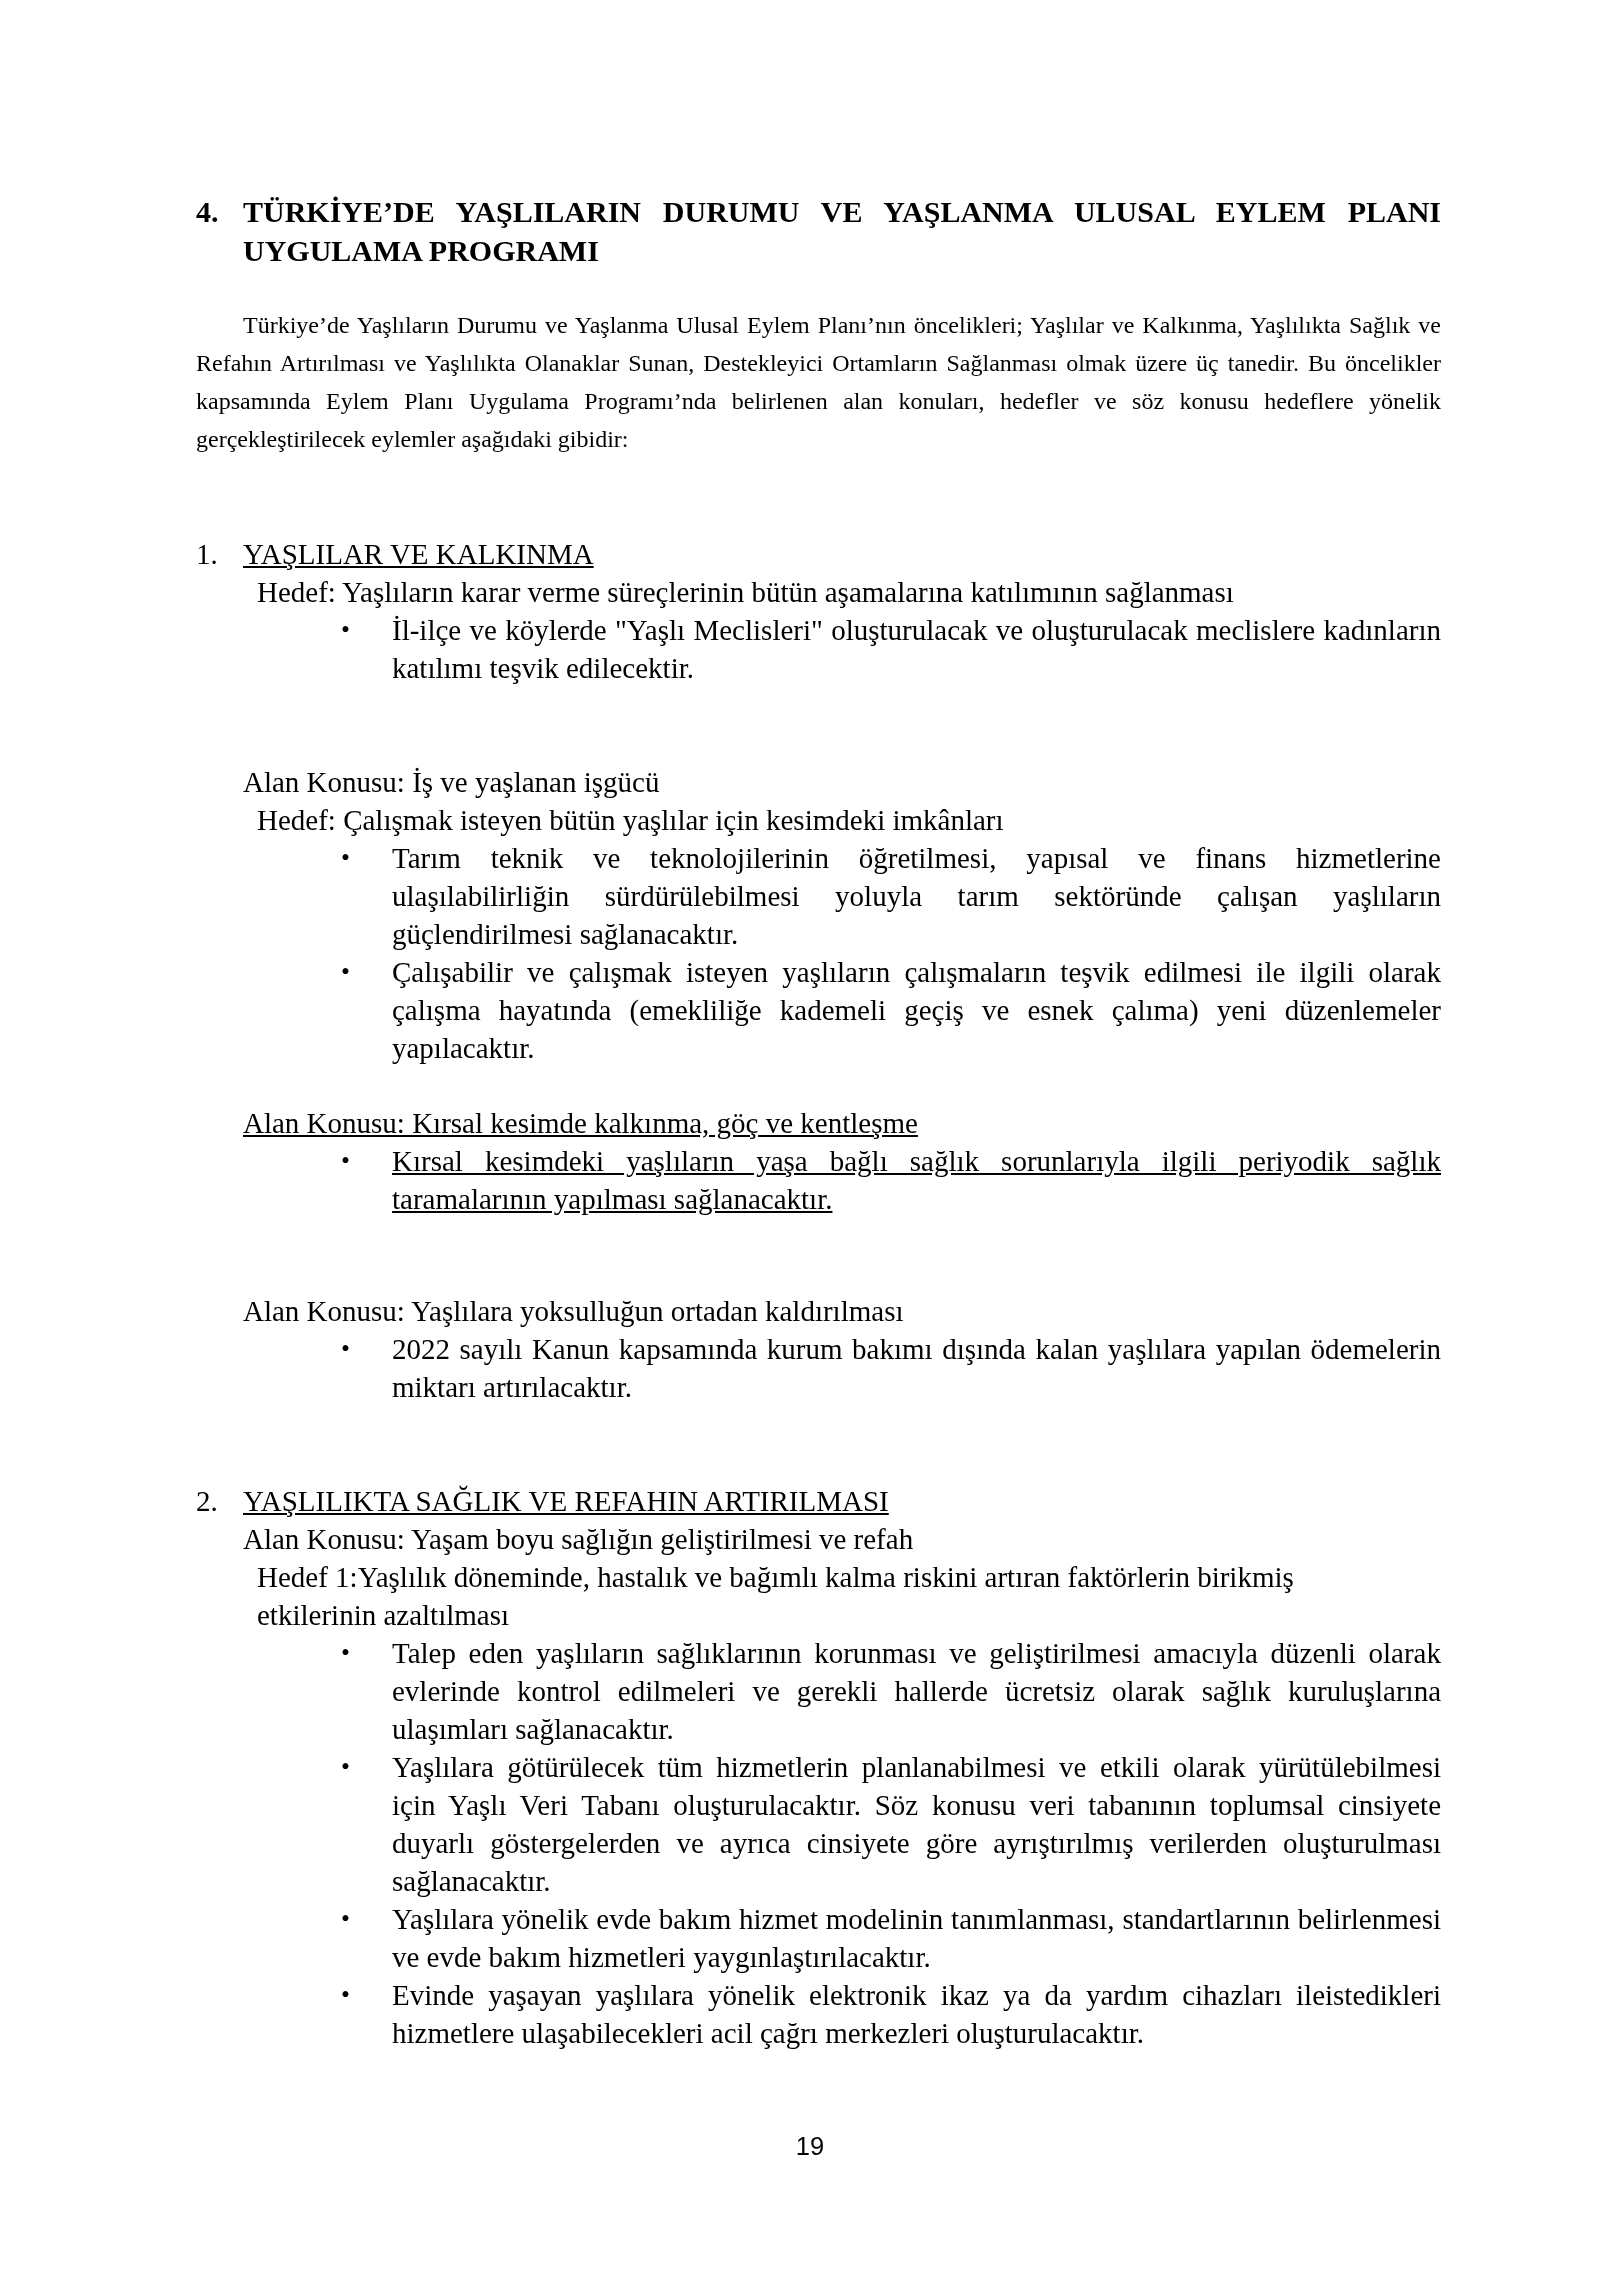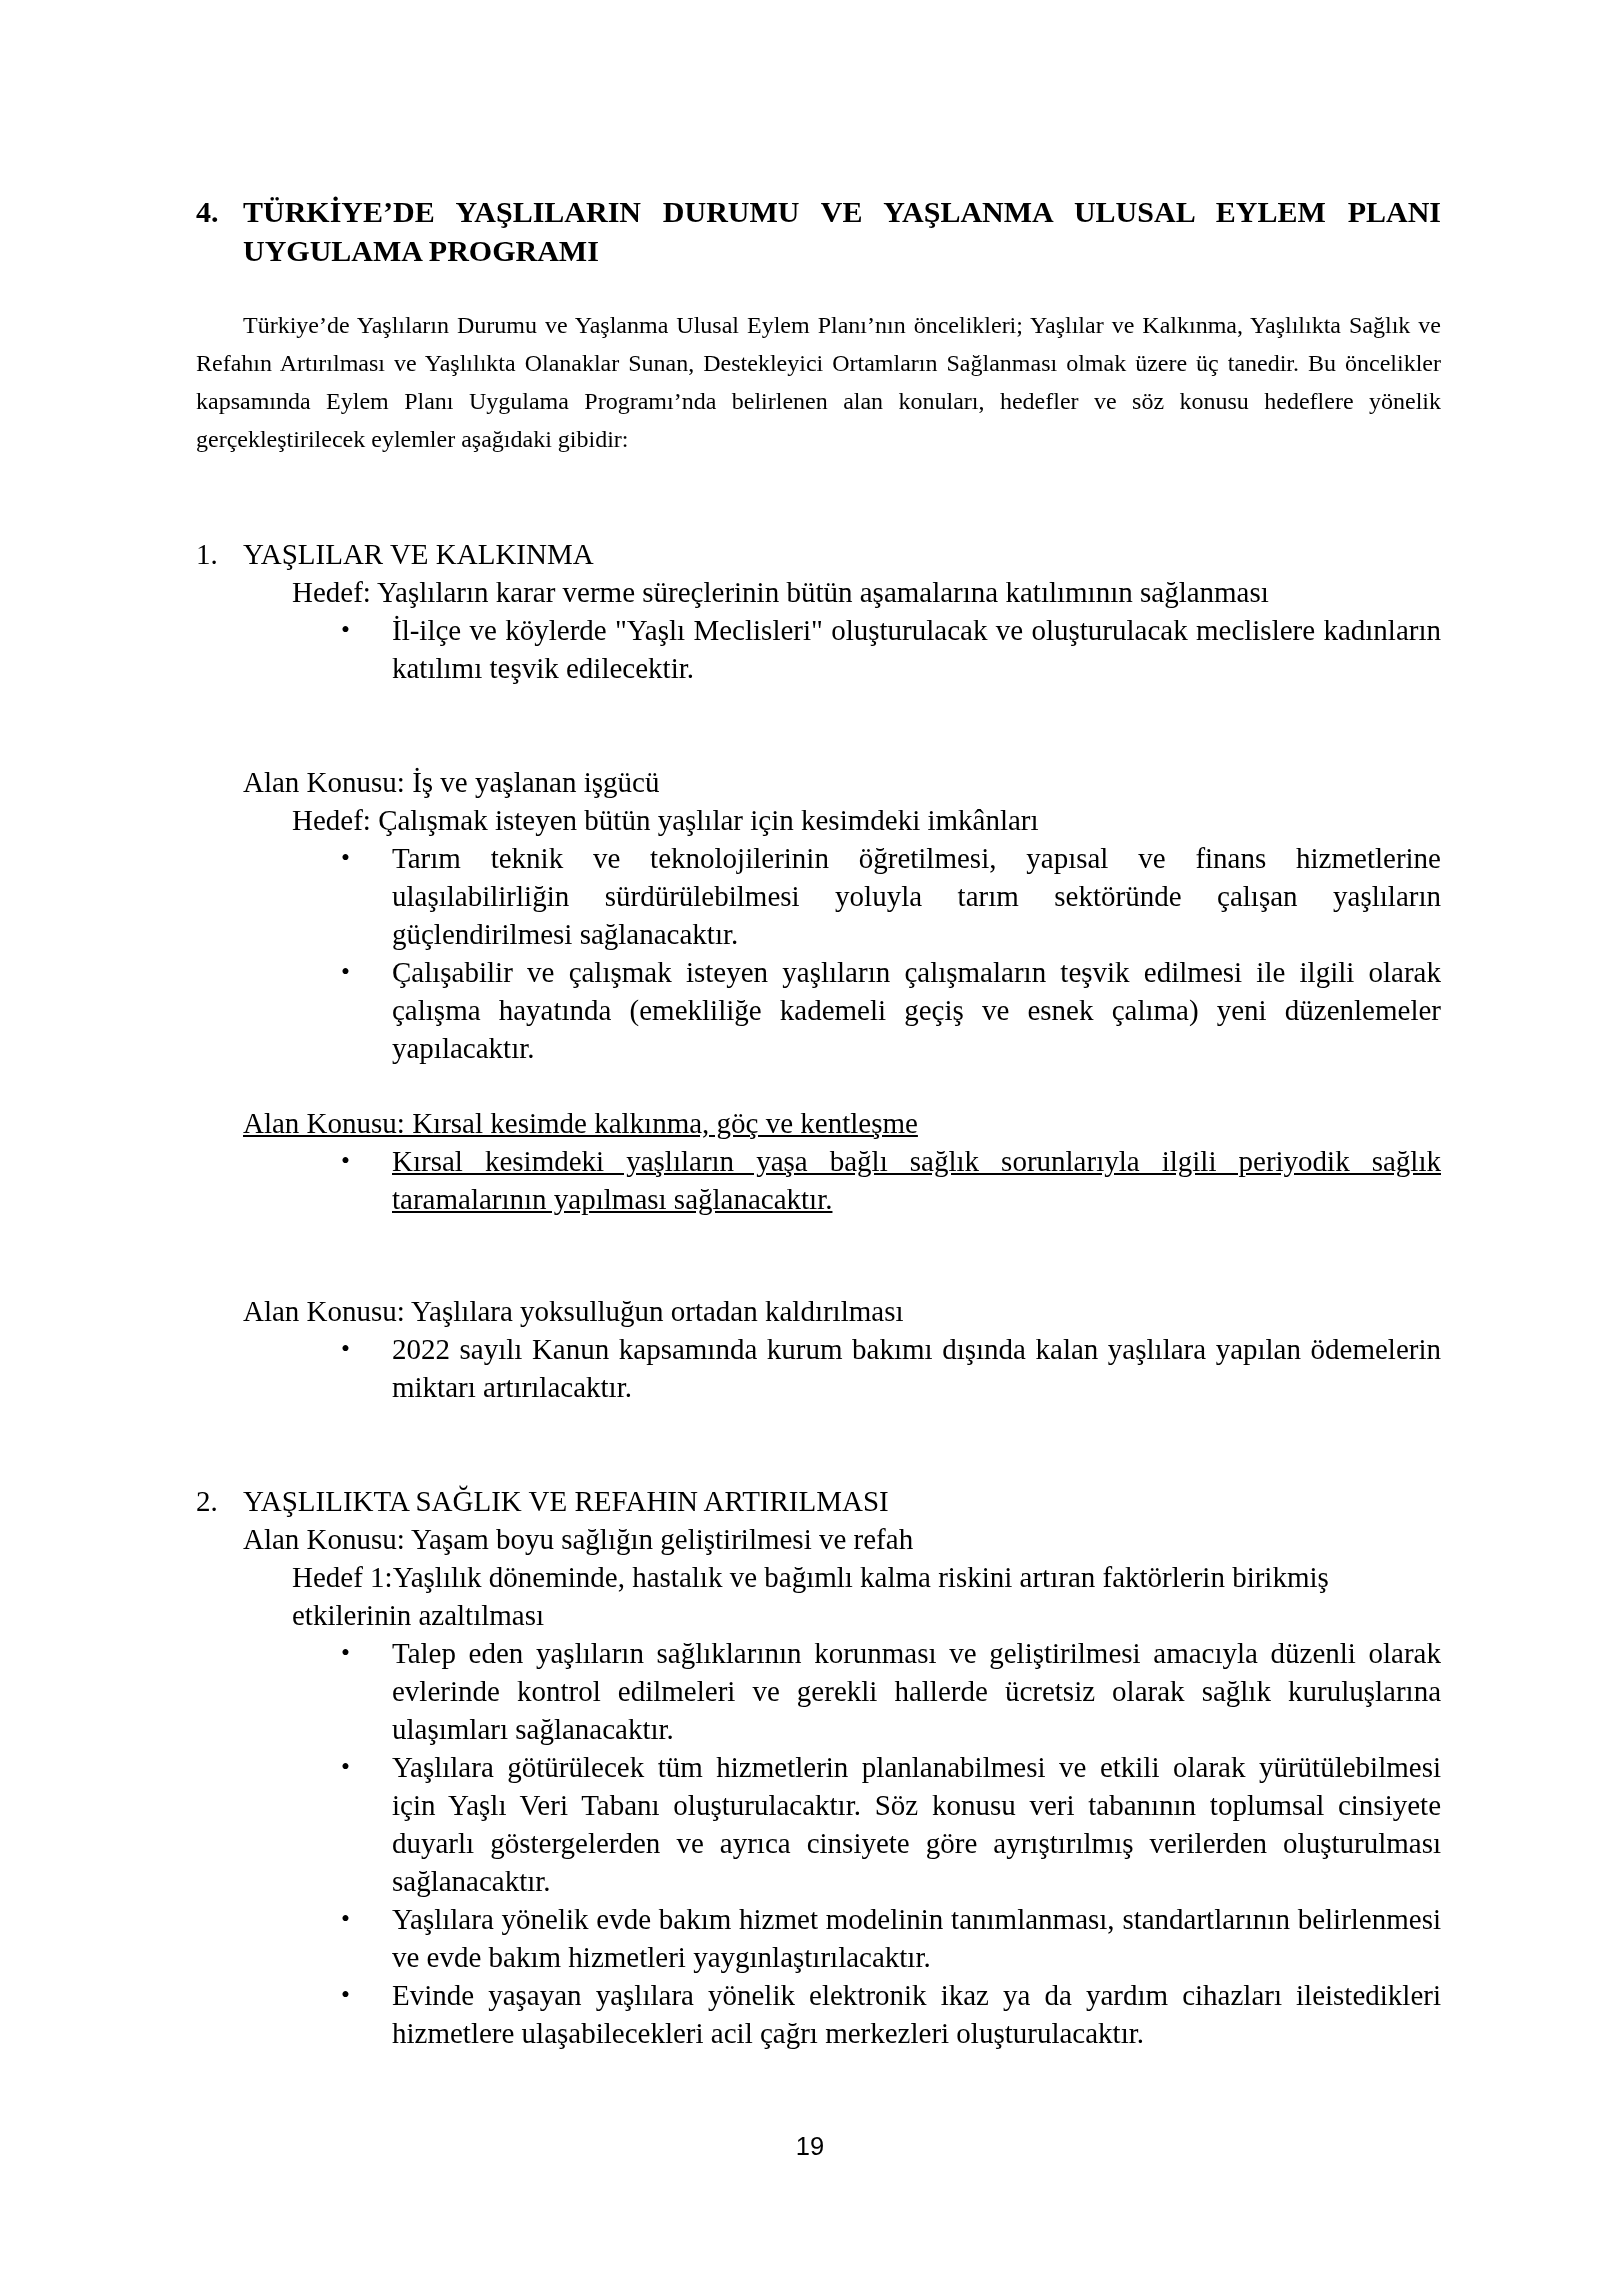--- a/index.html
+++ b/index.html
@@ -8,23 +8,23 @@
   .page { position: absolute; left: 0; top: 0; width: 1620px; height: 2293px; }
   .sec-title { position: absolute; left: 196px; top: 192px; width: 1245px;
                font-weight: bold; font-size: 30px; line-height: 39px; }
   .sec-title .num { position: absolute; left: 0; top: 0; }
   .sec-title .text { margin-left: 47px; text-align: justify; text-align-last: left; }
   .intro { position: absolute; left: 196px; top: 306px; width: 1245px;
            font-size: 24px; line-height: 38px; text-align: justify; text-indent: 47px; margin: 0; }
   .block { position: absolute; left: 196px; width: 1245px; font-size: 29px; line-height: 38px; }
   .heading { position: relative; }
   .heading .num { position: absolute; left: 0; top: 0; }
-  .heading .text { margin-left: 47px; }
+  .heading .text { margin-left: 47px; text-decoration: underline; }
   .alan { margin-left: 47px; }
-  .hedef { margin-left: 96px; }
+  .hedef { margin-left: 61px; }
   ul.bullets { list-style: none; margin: 0; padding: 0; }
   ul.bullets li { position: relative; margin-left: 196px; text-align: justify; }
   ul.bullets li .bullet { position: absolute; left: -51px; top: 0; font-size: 25.5px; }
   .page-num { position: absolute; left: 0; width: 1620px; top: 2132px; text-align: center;
               font-family: "Liberation Sans", "DejaVu Sans", sans-serif; font-size: 25.5px; }
 </style>
 </head>
 <body>
 
 <div class="page">

